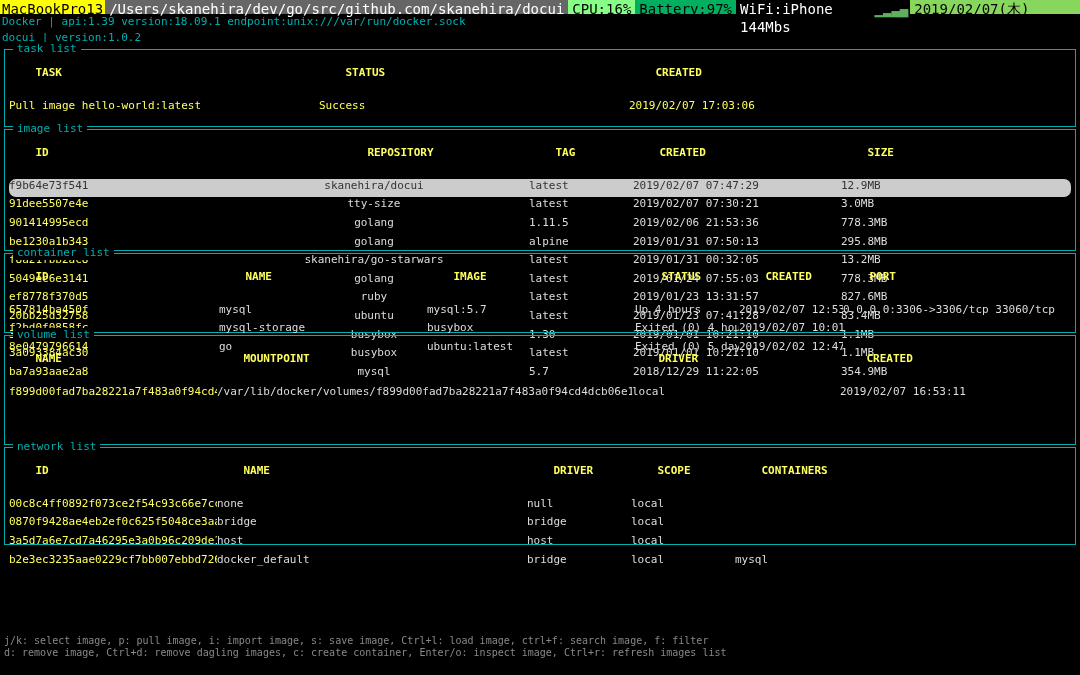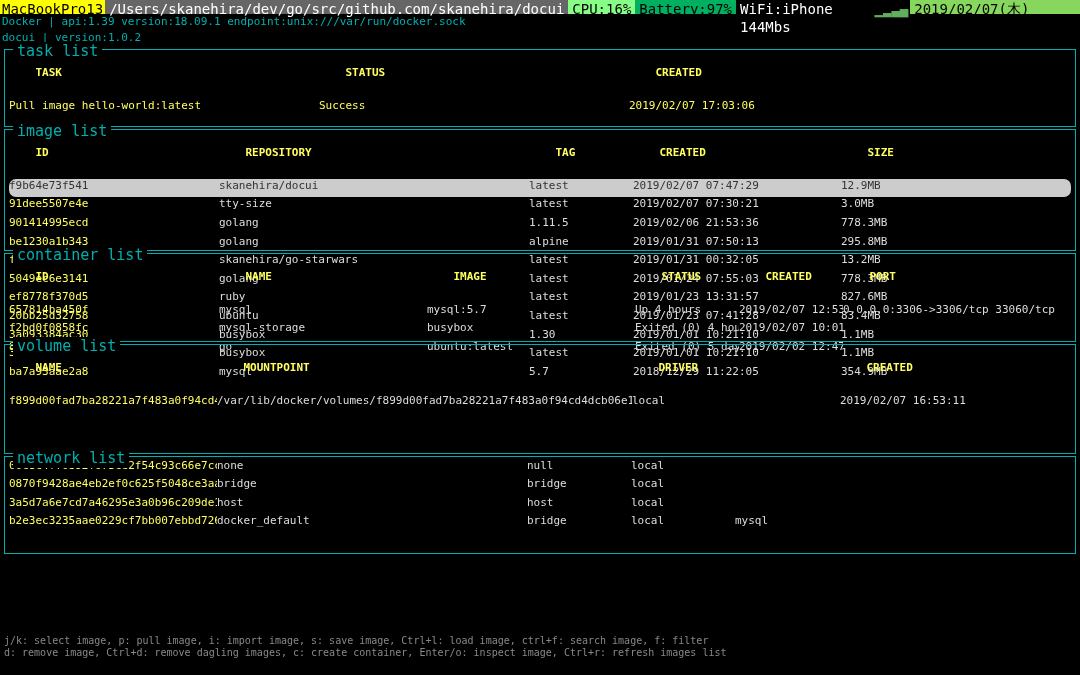--- a/index.html
+++ b/index.html
@@ -36,51 +36,51 @@
     position: relative;
     padding: 2px 4px 4px 4px;
   }
   .panel-title {
     position: absolute;
     top: -8px;
     left: 8px;
     background: #000;
     color: #00afaf;
     padding: 0 4px;
-    font-size: 15px;
+    font-size: 11px;
   }
   .hdr { color: #fff; font-weight: bold; }
   .row { color: #ffff5f; white-space: pre; }
   .row.selected { background: #ccc; color: #333; border-radius: 7px; }
   .row.selected .cell { color: #333; }
   .row .cell { display: inline-block; overflow: hidden; white-space: nowrap; }
   .row .white { color: #ddd; }
 
   .task-list { height: 78px; }
   .image-list { height: 122px; }
-  .container-list { height: 89px; }
+  .container-list { height: 80px; }
   .volume-list { height: 110px; }
   .network-list { height: 98px; }
 
   .footer {
     position: absolute;
     bottom: 16px;
     left: 4px;
     color: #888;
     font-size: 10px;
     line-height: 1.2;
   }
 
   
   .c-task-name { width: 310px; }
   .c-task-status { width: 310px; }
   .c-task-created { width: 200px; }
 
   .c-img-id { width: 210px; }
-  .c-img-repo { width: 310px; }
+  .c-img-repo { width: 310px; text-align: center; }
   .c-img-tag { width: 104px; }
   .c-img-created { width: 208px; }
   .c-img-size { width: 120px; }
 
   .c-ct-id { width: 210px; }
   .c-ct-name { width: 208px; }
   .c-ct-image { width: 208px; }
   .c-ct-status { width: 104px; }
   .c-ct-created { width: 104px; }
   .c-ct-port { width: 220px; }
@@ -160,20 +160,23 @@
   <div class="row hdr">
     <span class="cell c-vol-name">NAME</span><span class="cell c-vol-mount">MOUNTPOINT</span><span class="cell c-vol-driver">DRIVER</span><span class="cell c-vol-created">CREATED</span>
   </div>
   <div id="volume-rows">
       <div class="row"><span class="cell c-vol-name ">f899d00fad7ba28221a7f483a0f94cd4dcb06e1af4...</span><span class="cell c-vol-mount white">/var/lib/docker/volumes/f899d00fad7ba28221a7f483a0f94cd4dcb06e1af4344947f71e24249d98d8d1...</span><span class="cell c-vol-driver white">local</span><span class="cell c-vol-created white">2019/02/07 16:53:11</span></div>
     </div>
 </div>
 
 <div class="panel network-list">
   <span class="panel-title">network list</span>
+  <div class="row hdr">
+    <span class="cell c-net-id">ID</span><span class="cell c-net-name">NAME</span><span class="cell c-net-driver">DRIVER</span><span class="cell c-net-scope">SCOPE</span><span class="cell c-net-cont">CONTAINERS</span>
+  </div>
   <div id="network-rows">
       <div class="row"><span class="cell c-net-id ">00c8c4ff0892f073ce2f54c93c66e7cc47f8a76d10...</span><span class="cell c-net-name white">none</span><span class="cell c-net-driver white">null</span><span class="cell c-net-scope white">local</span><span class="cell c-net-cont white"></span></div>
       <div class="row"><span class="cell c-net-id ">0870f9428ae4eb2ef0c625f5048ce3aae4804a731c...</span><span class="cell c-net-name white">bridge</span><span class="cell c-net-driver white">bridge</span><span class="cell c-net-scope white">local</span><span class="cell c-net-cont white"></span></div>
       <div class="row"><span class="cell c-net-id ">3a5d7a6e7cd7a46295e3a0b96c209de1c76e7f81ca...</span><span class="cell c-net-name white">host</span><span class="cell c-net-driver white">host</span><span class="cell c-net-scope white">local</span><span class="cell c-net-cont white"></span></div>
       <div class="row"><span class="cell c-net-id ">b2e3ec3235aae0229cf7bb007ebbd7268b47af77e7...</span><span class="cell c-net-name white">docker_default</span><span class="cell c-net-driver white">bridge</span><span class="cell c-net-scope white">local</span><span class="cell c-net-cont white">mysql</span></div>
     </div>
 </div>
 
 <div class="footer">
   <div>j/k: select image, p: pull image, i: import image, s: save image, Ctrl+l: load image, ctrl+f: search image, f: filter</div>

